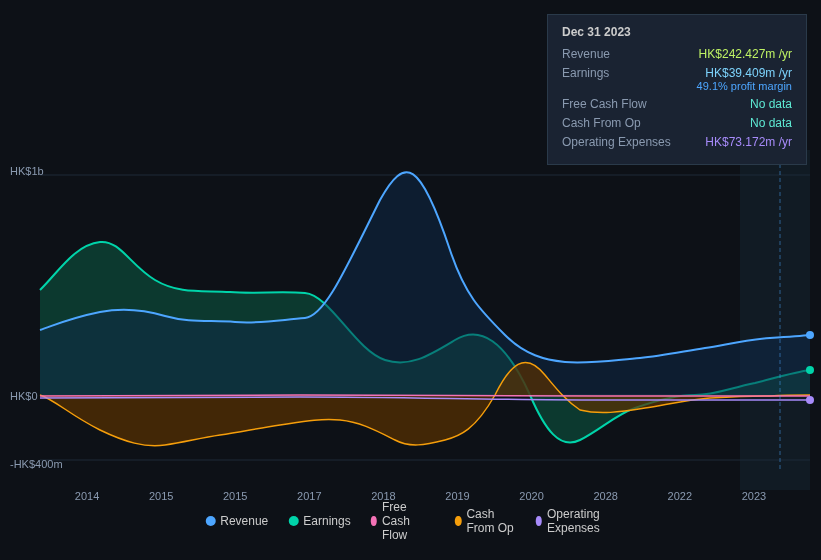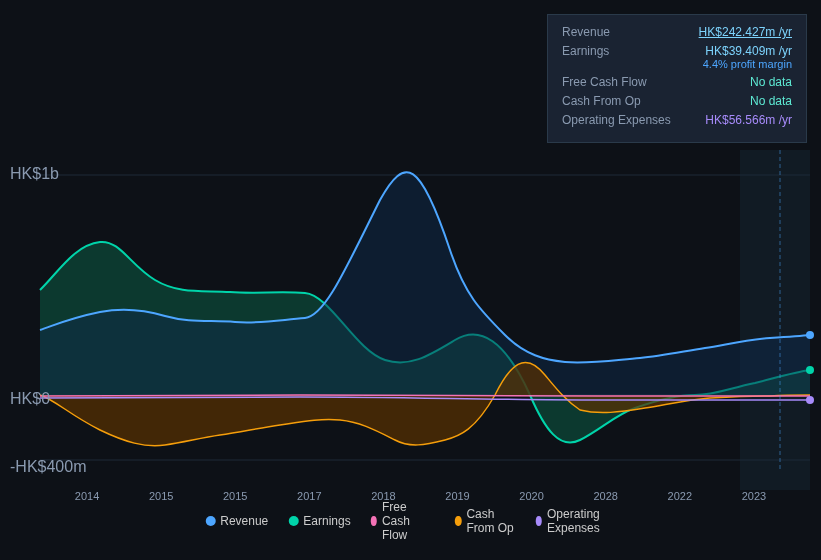--- a/index.html
+++ b/index.html
@@ -37,35 +37,35 @@
       font-size: 12px;
     }
     .tooltip-label {
       color: #8a9ab0;
       flex: 0 0 130px;
     }
     .tooltip-value {
       color: #ccc;
       text-align: right;
     }
-    .tooltip-value.blue { color: #7dd3fc; text-decoration: underline; }
+    .tooltip-value.blue { color: #bef264; }
     .tooltip-value.teal { color: #7dd3fc; }
     .tooltip-value.purple { color: #a78bfa; }
     .tooltip-value.nodata { color: #5eead4; }
     .profit-margin {
       color: #4da6ff;
       font-size: 11px;
       display: block;
       text-align: right;
     }
 
     .y-axis-label {
       position: absolute;
       color: #8a9ab0;
-      font-size: 16px;
+      font-size: 11px;
     }
     .y-label-top { top: 165px; left: 10px; }
     .y-label-mid { top: 390px; left: 10px; }
     .y-label-bot { top: 458px; left: 10px; }
 
     
     .x-axis {
       position: absolute;
       bottom: 58px;
       left: 0;
@@ -111,47 +111,48 @@
     svg.chart {
       position: absolute;
       top: 0;
       left: 0;
     }
   </style>
 </head>
 <body>
 
 <div class="tooltip">
+  <div class="tooltip-date">Dec 31 2023</div>
 
   <div class="tooltip-row">
     <span class="tooltip-label">Revenue</span>
     <span class="tooltip-value blue">HK$242.427m /yr</span>
   </div>
 
   <div class="tooltip-row">
     <span class="tooltip-label">Earnings</span>
     <div style="text-align:right">
       <span class="tooltip-value teal">HK$39.409m /yr</span>
-      <span class="profit-margin">4.4% profit margin</span>
+      <span class="profit-margin">49.1% profit margin</span>
     </div>
   </div>
 
   <div class="tooltip-row">
     <span class="tooltip-label">Free Cash Flow</span>
     <span class="tooltip-value nodata">No data</span>
   </div>
 
   <div class="tooltip-row">
     <span class="tooltip-label">Cash From Op</span>
     <span class="tooltip-value nodata">No data</span>
   </div>
 
   <div class="tooltip-row">
     <span class="tooltip-label">Operating Expenses</span>
-    <span class="tooltip-value purple">HK$56.566m /yr</span>
+    <span class="tooltip-value purple">HK$73.172m /yr</span>
   </div>
 </div>
 
 <svg class="chart" width="821" height="510">
 
   <rect width="821" height="510" fill="#0d1117"></rect>
 
   <line x1="40" y1="175" x2="810" y2="175" stroke="#1e2a38" stroke-width="1"></line>
   <line x1="40" y1="395" x2="810" y2="395" stroke="#2a3a4a" stroke-width="1"></line>
   <line x1="40" y1="460" x2="810" y2="460" stroke="#1e2a38" stroke-width="1"></line>

